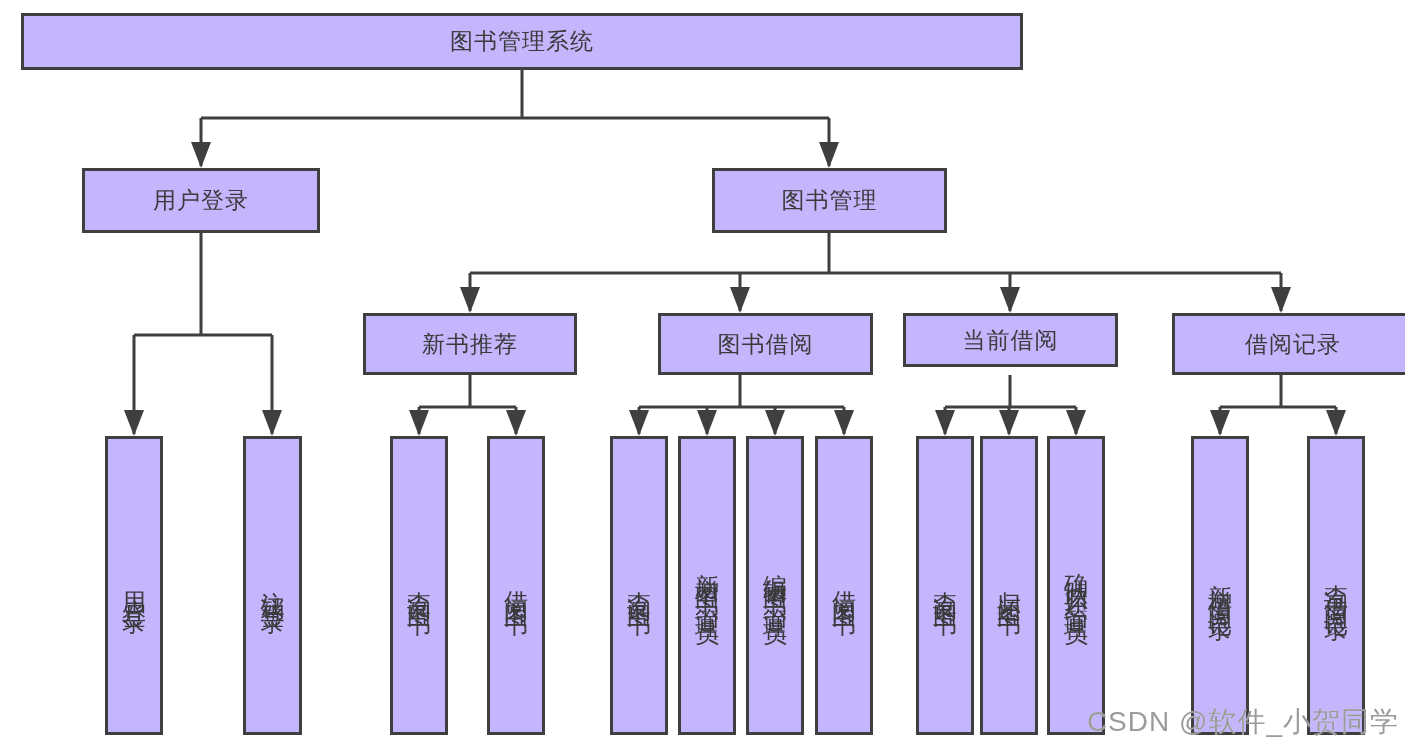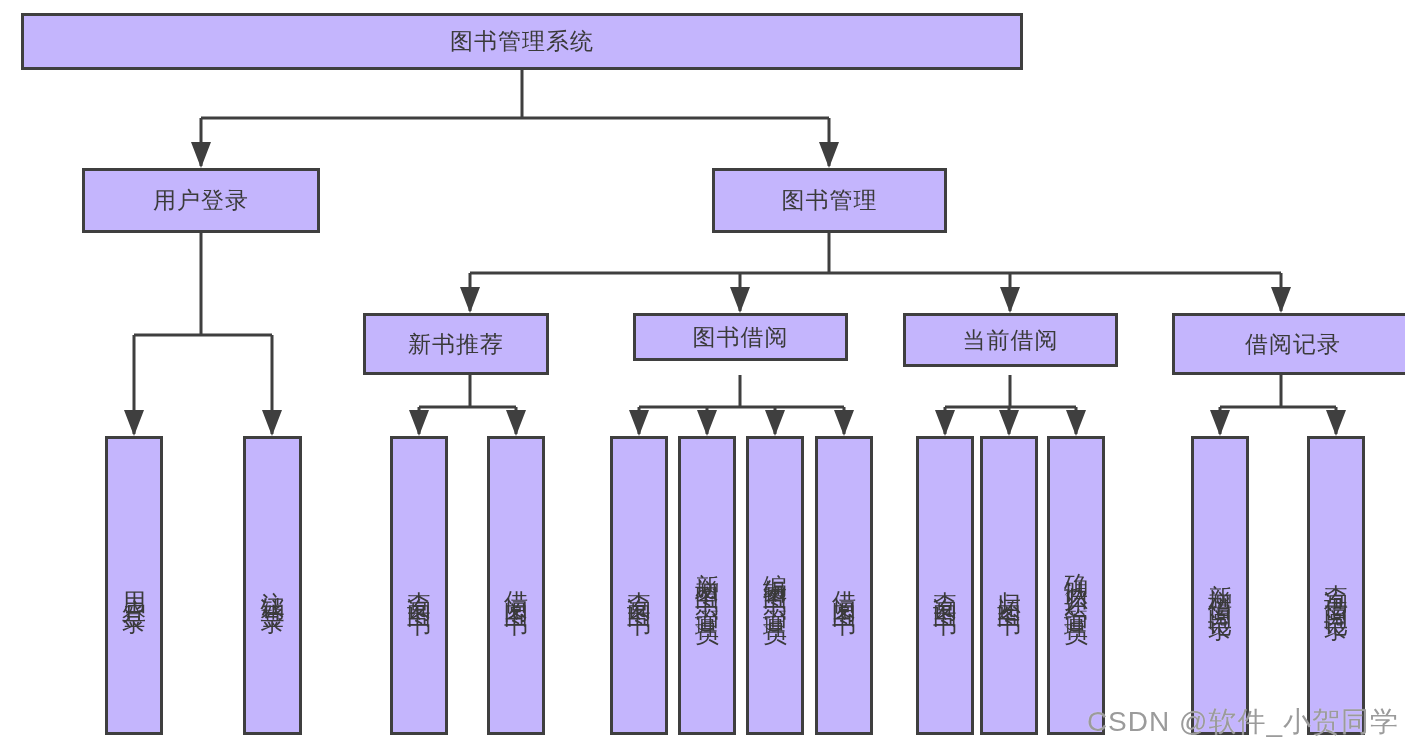--- a/index.html
+++ b/index.html
@@ -99,24 +99,24 @@
     <span>图书管理系统</span>
   </div>
 
   <div class="node hbox" style="left:82px; top:168px; width:238px; height:65px;">
     <span>用户登录</span>
   </div>
   <div class="node hbox" style="left:712px; top:168px; width:235px; height:65px;">
     <span>图书管理</span>
   </div>
 
-  <div class="node hbox" style="left:363px; top:313px; width:186px; height:62px;">
+  <div class="node hbox" style="left:363px; top:313px; width:214px; height:62px;">
     <span>新书推荐</span>
   </div>
-  <div class="node hbox" style="left:633px; top:313px; width:215px; height:48px;">
+  <div class="node hbox" style="left:658px; top:313px; width:215px; height:62px;">
     <span>图书借阅</span>
   </div>
   <div class="node hbox" style="left:903px; top:313px; width:215px; height:54px;">
     <span>当前借阅</span>
   </div>
   <div class="node hbox" style="left:1172px; top:313px; width:242px; height:62px;">
     <span>借阅记录</span>
   </div>
 
   <div class="node vbox" style="left:105px; top:436px; width:58px; height:299px;">

